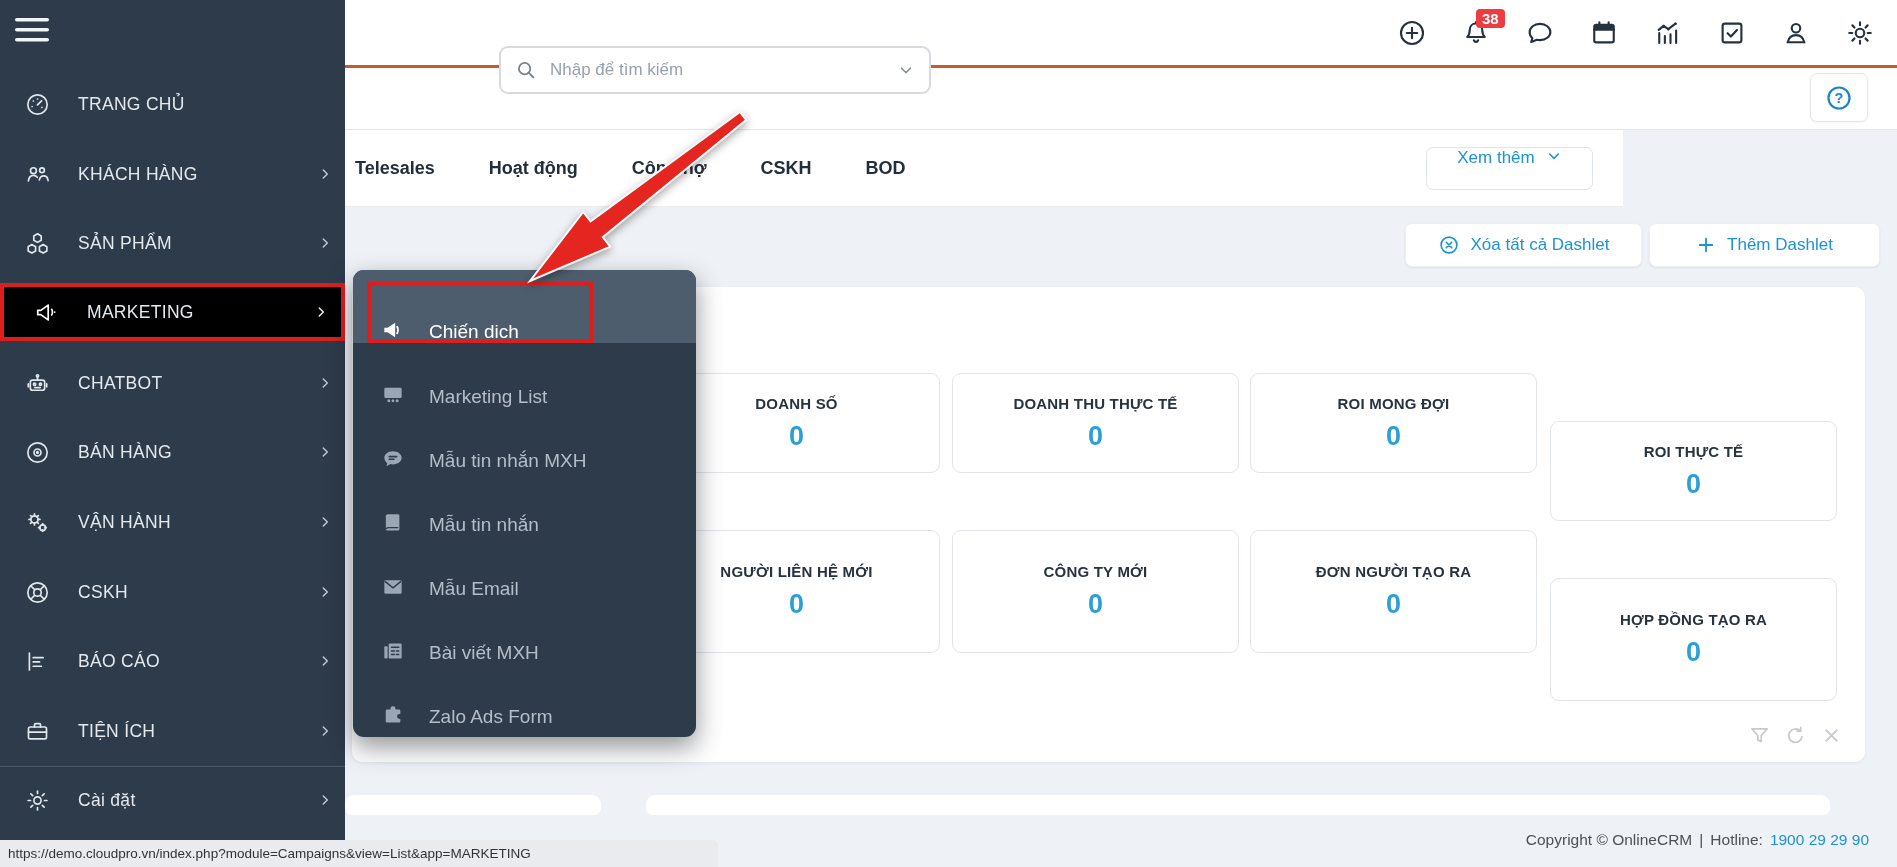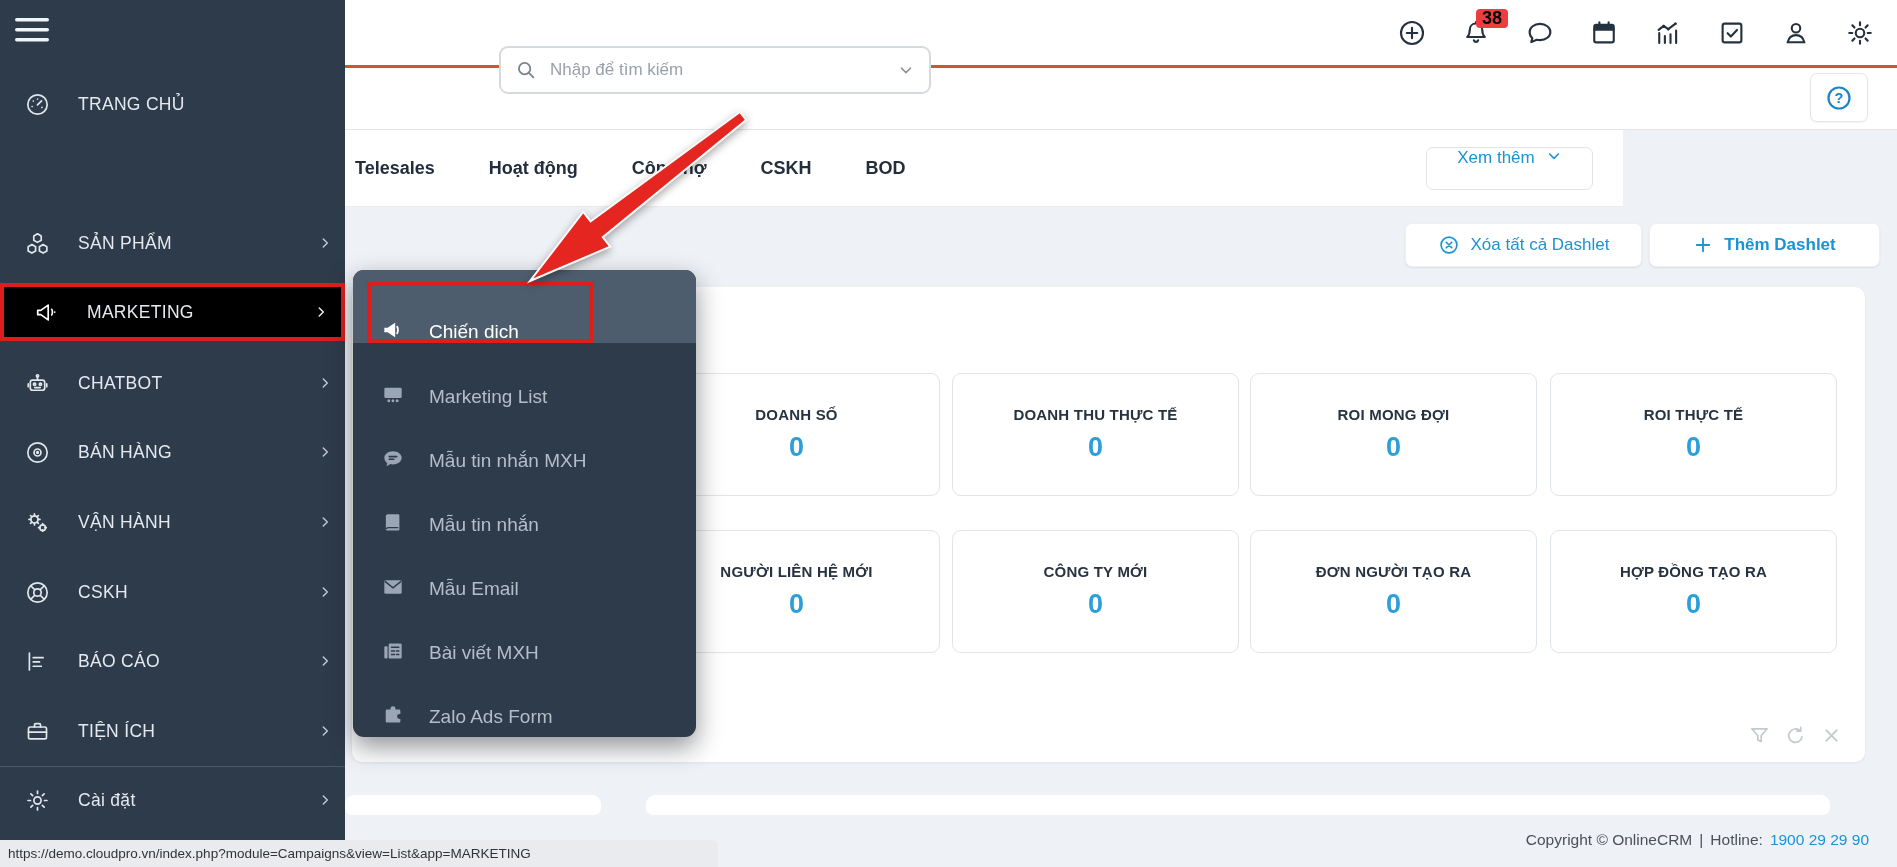--- a/index.html
+++ b/index.html
@@ -9,50 +9,50 @@
 
   
   .topbar{position:absolute;left:345px;top:0;width:1552px;height:68px;background:#fff;
           border-bottom:3px solid #c75b2d;box-sizing:border-box;z-index:2;}
   .search{position:absolute;left:154px;top:9px;width:432px;height:48px;border:2px solid #d6dade;
           border-radius:9px;display:flex;align-items:center;padding:0 14px;gap:11px;box-sizing:border-box;background:#fff;margin-top:37px;}
   .search input{border:0;outline:0;flex:1;font-size:17px;color:#333;font-family:inherit;background:transparent;}
   .search input::placeholder{color:#98a1ab;}
   .top-icons{position:absolute;right:22px;top:0;height:65px;display:flex;align-items:center;gap:34px;}
   .ticon{position:relative;width:30px;height:30px;cursor:pointer;}
-  .badge{position:absolute;top:-9px;left:15px;background:#ee3d41;color:#000000;font-size:18px;font-weight:bold;
+  .badge{position:absolute;top:-9px;left:15px;background:#ee3d41;color:#ffffff;font-size:15px;font-weight:bold;
          padding:1px 6px;border-radius:4px;line-height:17px;}
 
   
   .band2{position:absolute;left:345px;top:68px;width:1552px;height:62px;background:#fff;
          border-bottom:1px solid #e3e5e8;box-sizing:border-box;z-index:1;}
   .help-btn{position:absolute;right:29px;top:5px;width:56px;height:47px;background:#fff;border:1px solid #e4e7ea;
             border-radius:7px;display:flex;align-items:center;justify-content:center;box-shadow:0 1px 2px rgba(0,0,0,.05);cursor:pointer;}
   .tabsband{position:absolute;left:345px;top:130px;width:1278px;height:77px;background:#fff;z-index:1;
             border-bottom:1px solid #ececee;box-sizing:border-box;}
   .tabs{position:absolute;left:10px;top:0;height:100%;display:flex;gap:54px;align-items:center;}
   .tab{font-size:18px;font-weight:bold;color:#232e3d;cursor:pointer;white-space:nowrap;}
   .seemore{position:absolute;right:30px;top:17px;width:167px;height:43px;color:#1b93d4;font-size:17px;
            display:flex;justify-content:center;gap:11px;border:1px solid #dfe4e9;border-radius:7px;
            background:#fff;cursor:pointer;box-sizing:border-box;}
 
   
   .btn{position:absolute;height:44px;background:#fff;border-radius:7px;display:flex;align-items:center;justify-content:center;
        gap:11px;color:#1b93d4;font-size:17px;box-shadow:0 1px 2px rgba(16,24,32,.08);border:1px solid #edf0f3;
        box-sizing:border-box;cursor:pointer;z-index:1;}
   #btn-clear{left:1405px;top:223px;width:237px;}
-  #btn-add{left:1649px;top:223px;width:231px;font-weight:bold;}
+  #btn-add{left:1649px;top:223px;width:231px;}
 
   
   .panel{position:absolute;left:352px;top:287px;width:1513px;height:475px;background:#fff;border-radius:10px;
          box-shadow:0 1px 3px rgba(20,30,45,.06);z-index:1;}
   .card{position:absolute;width:287px;background:#fff;border:1px solid #e1e5e9;border-radius:9px;display:flex;
         flex-direction:column;align-items:center;justify-content:center;gap:9px;z-index:2;box-sizing:border-box;}
-  .row1{top:373px;height:123px;} .row2{top:530px;height:123px;}
-  .c1{left:653px;} .c2{left:952px;} .c3{left:1250px;} .c4{left:1550px;}
+  .row1{top:373px;height:100px;} .row2{top:530px;height:123px;}
+  .c1{left:653px;} .c2{left:952px;} .c3{left:1250px;} .c4{left:1550px;margin-top:48px;}
   .card .lbl{font-size:15px;font-weight:bold;color:#273340;letter-spacing:.2px;text-align:center;}
   .card .val{font-size:27px;font-weight:bold;color:#2d9fd8;}
   .panel-tools{position:absolute;left:1748px;top:724px;display:flex;gap:13px;z-index:2;}
   .panel-tools .pt{width:23px;height:23px;cursor:pointer;}
 
   
   .bpanel{position:absolute;top:795px;height:20px;background:#fff;border-radius:9px 9px 7px 7px;z-index:1;}
   #bpanel-left{left:345px;width:256px;}
   #bpanel-right{left:646px;width:1184px;}
   .footer{position:absolute;right:28px;top:831px;font-size:15.5px;color:#4c5158;z-index:3;display:flex;gap:7px;align-items:center;margin-left:28px;}
@@ -277,20 +277,32 @@
 
     <div class="sb-item" style="top:75px">
       <svg width="27" height="27" viewBox="0 0 24 24" fill="none" stroke="#e0e7ed" stroke-width="1.5" stroke-linecap="round">
           <circle cx="12" cy="12" r="8.6"></circle>
           <path d="M12 12.4l3.6-3.6"></path>
           <path d="M7.2 13.8h.01M8.3 8.9h.01M15.9 14.6h.01M12 7.1h.01"></path>
         </svg>
       <span>TRANG CHỦ</span>
     </div>
 
+    <div class="sb-item" style="top:145px">
+      <svg width="27" height="27" viewBox="0 0 24 24" fill="none" stroke="#e0e7ed" stroke-width="1.5" stroke-linecap="round">
+          <circle cx="8.4" cy="8.6" r="2.6"></circle>
+          <path d="M3.9 17.6c.4-3 2.1-4.8 4.5-4.8 1.4 0 2.6.6 3.4 1.7"></path>
+          <circle cx="16" cy="8.2" r="2.1"></circle>
+          <path d="M13.6 16.8c.5-2.3 1.9-3.6 3.9-3.6 2.2 0 3.6 1.6 3.9 4.2"></path>
+        </svg>
+      <span>KHÁCH HÀNG</span>
+      <svg class="sb-chev" width="14" height="14" viewBox="0 0 24 24" fill="none" stroke="#c2cad2" stroke-width="2.4" stroke-linecap="round" stroke-linejoin="round">
+          <path d="M9 5l7 7-7 7"></path>
+        </svg>
+    </div>
 
     <div class="sb-item" style="top:214px">
       <svg width="27" height="27" viewBox="0 0 24 24" fill="none" stroke="#e0e7ed" stroke-width="1.5" stroke-linejoin="round">
           <path d="M12 3.4l3.3 1.9v3.8L12 11l-3.3-1.9V5.3zM7 12.9l3.3 1.9v3.8L7 20.5l-3.3-1.9v-3.8zM17 12.9l3.3 1.9v3.8L17 20.5l-3.3-1.9v-3.8z"></path>
         </svg>
       <span>SẢN PHẨM</span>
       <svg class="sb-chev" width="14" height="14" viewBox="0 0 24 24" fill="none" stroke="#c2cad2" stroke-width="2.4" stroke-linecap="round" stroke-linejoin="round">
           <path d="M9 5l7 7-7 7"></path>
         </svg>
     </div>

